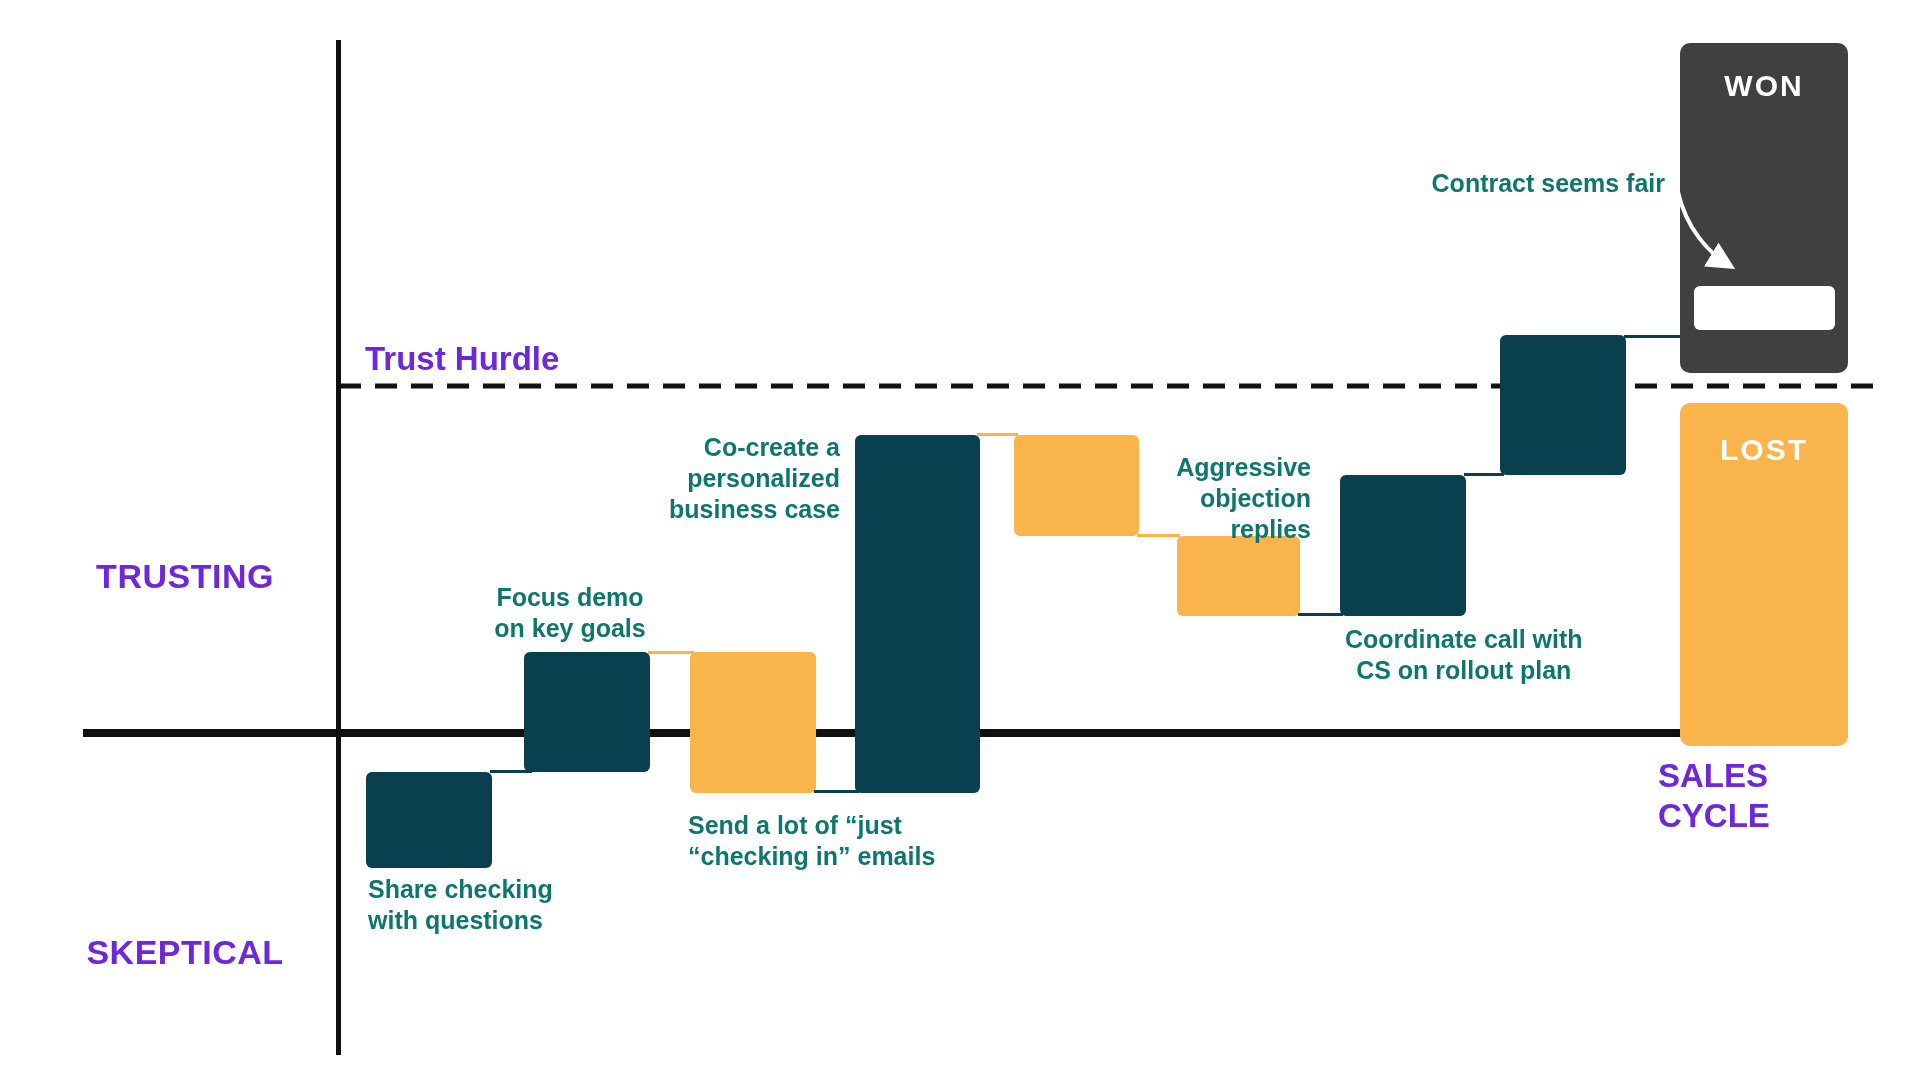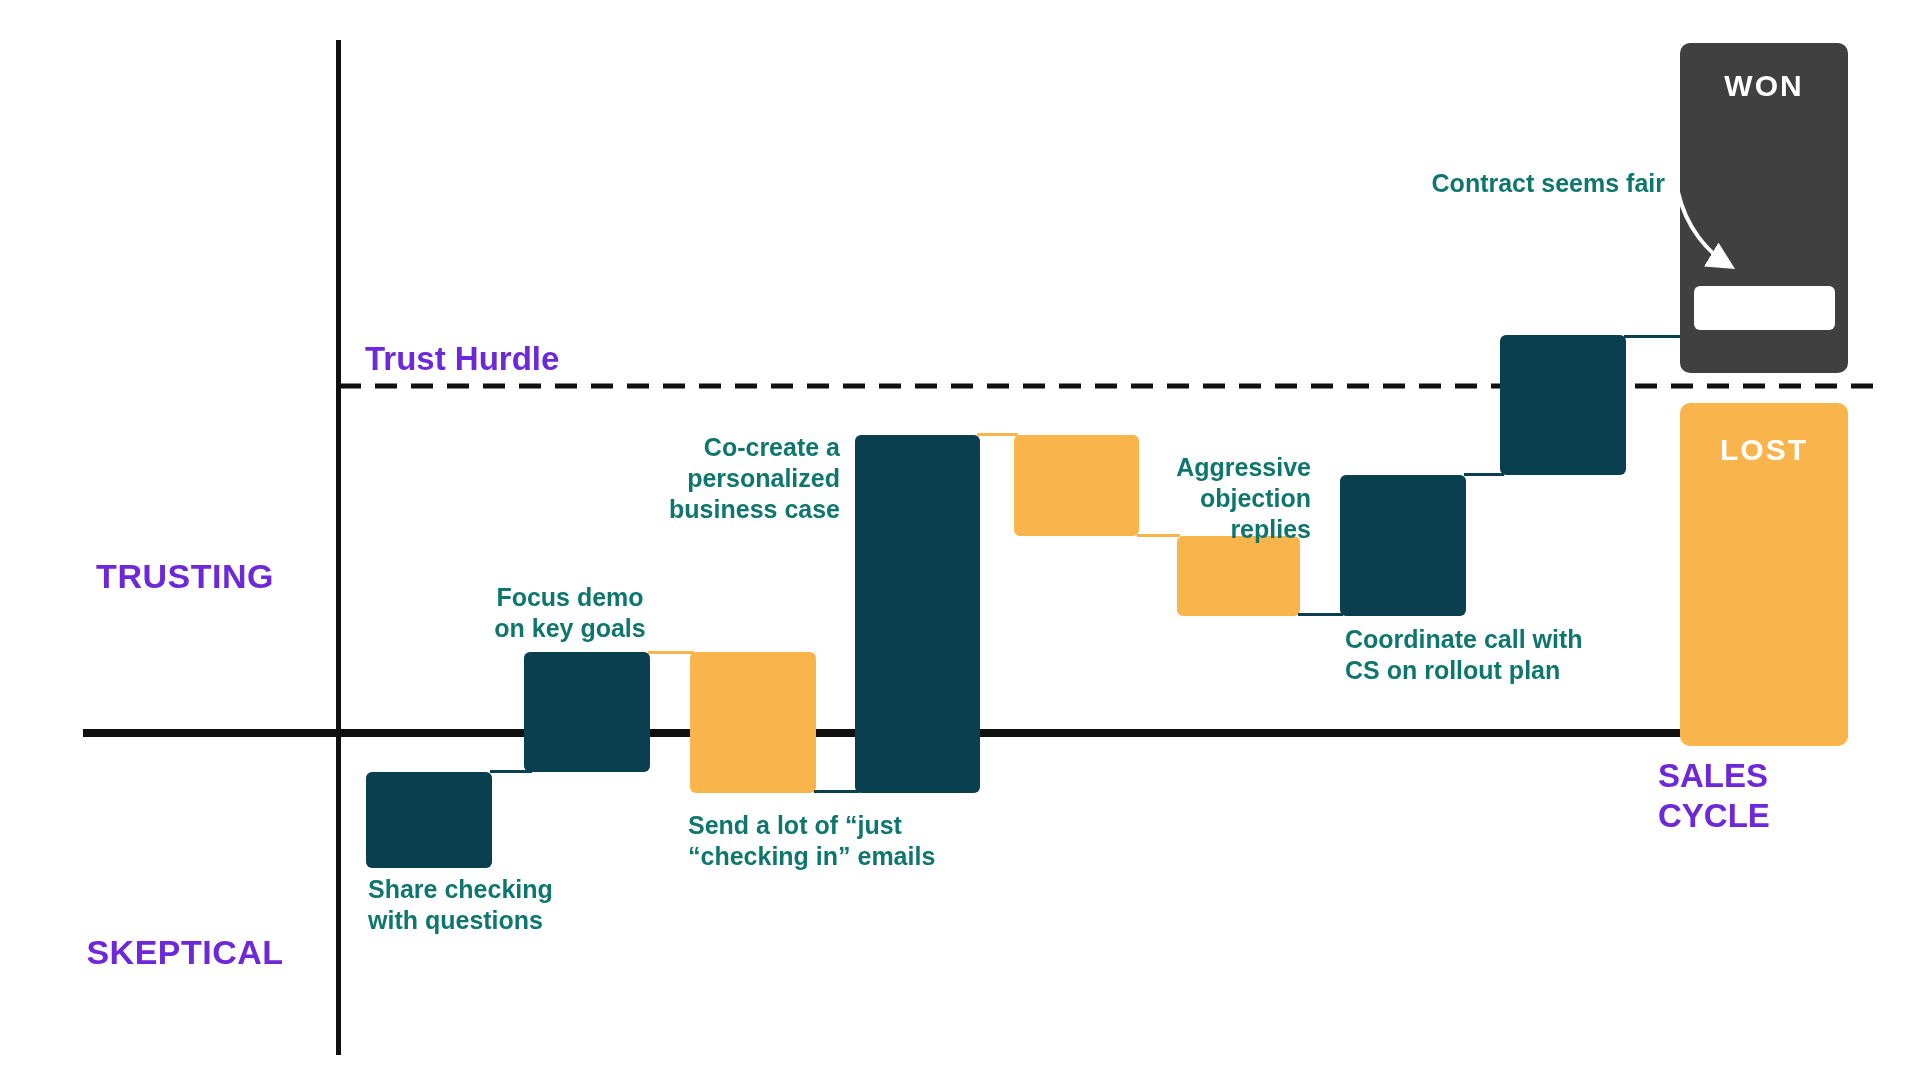--- a/index.html
+++ b/index.html
@@ -113,19 +113,19 @@
     <div>business case</div>
   </div>
 
   <div class="glabel right" style="left:1111px;top:436px;width:200px;margin-top:16px;">
     <div>Aggressive</div>
     <div>objection</div>
     <div>replies</div>
   </div>
 
 
-  <div class="glabel" style="left:1345px;top:624px;">
+  <div class="glabel" style="left:1345px;top:624px;text-align:center;">
     <div>Coordinate call with</div>
     <div>CS on rollout plan</div>
   </div>
 
 
 </div>
 
 </body></html>

